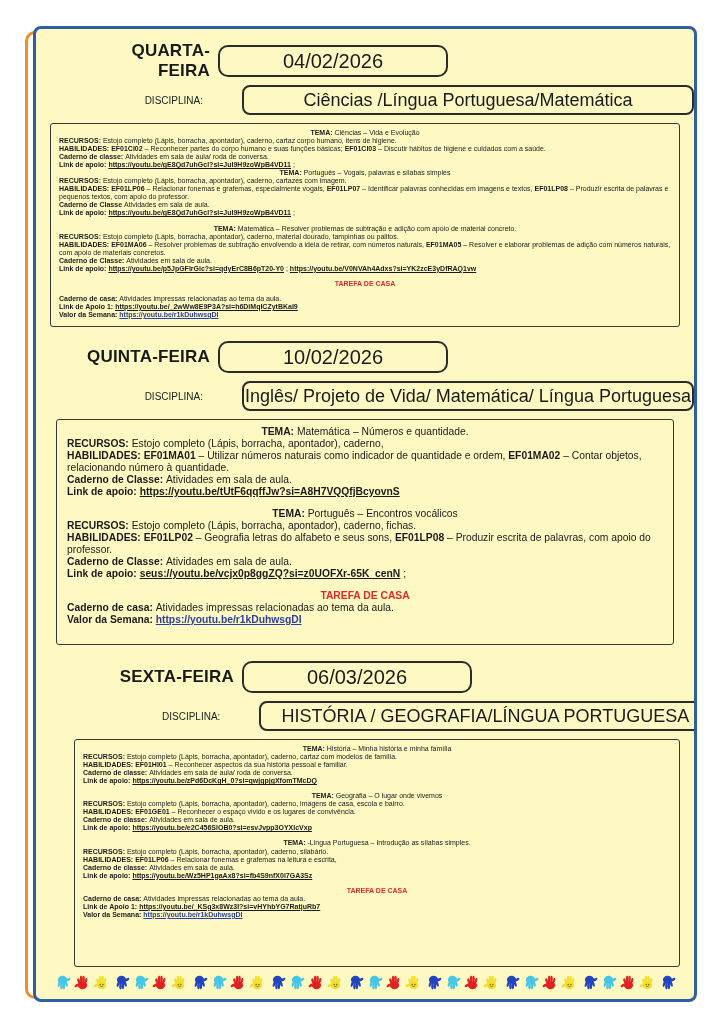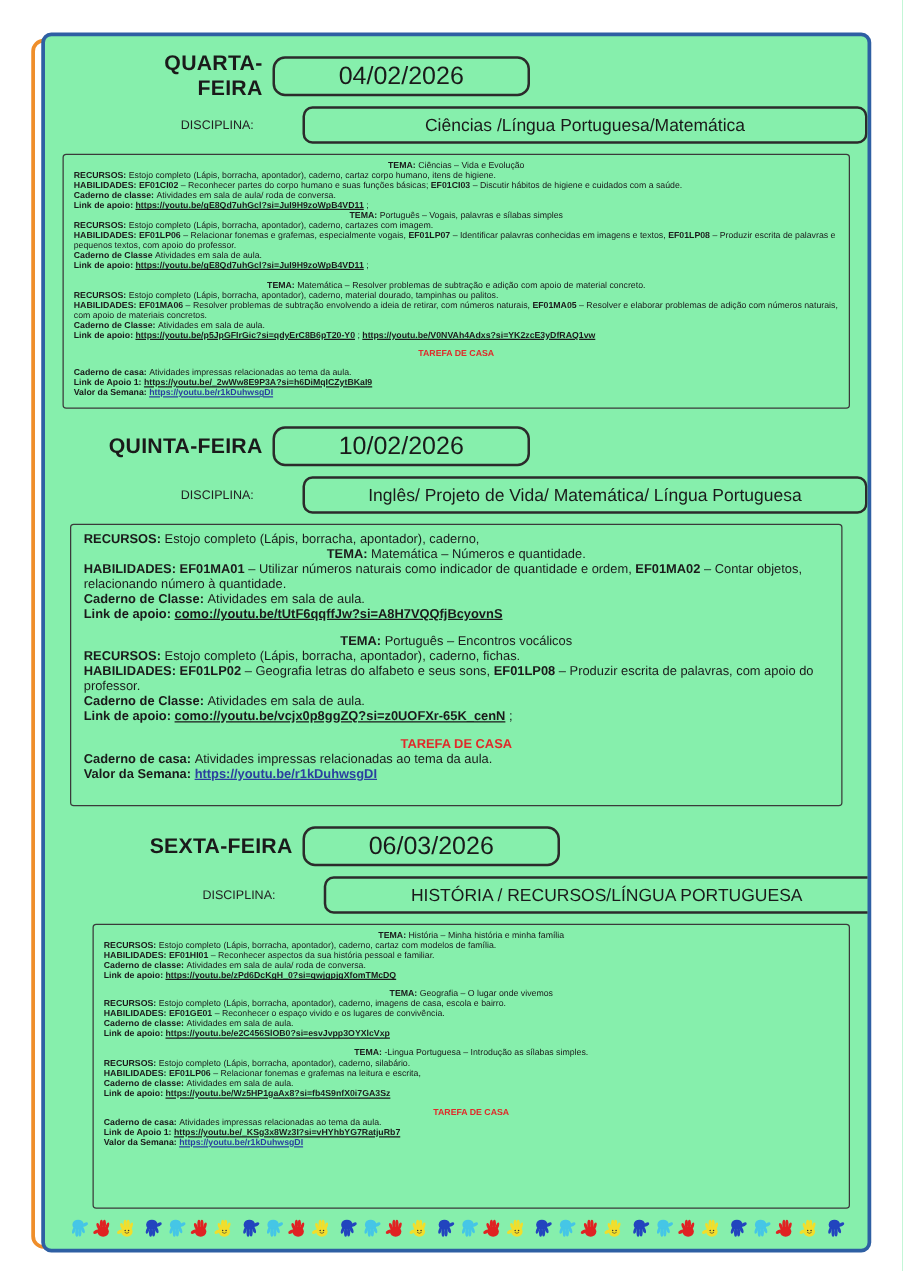--- a/index.html
+++ b/index.html
@@ -8,36 +8,36 @@
     width:722px; height:1023px; position:relative; background:#ffffff;
     font-family:"Liberation Sans", sans-serif; color:#1a1a1a;
   }
   
   .orange-frame {
     position:absolute; left:25px; top:31px; width:646px; height:968px;
     border:3px solid #EF8E2A; border-radius:10px;
   }
   .sheet {
     position:absolute; left:33px; top:26px; width:664px; height:976px;
-    border:3px solid #2E5FA3; border-radius:8px; background:#86efac;
+    border:3px solid #2E5FA3; border-radius:8px; background:#fef9c3;
     padding:16px 0 0 0; overflow:hidden;
   }
   
   .day-head { display:flex; align-items:center; margin:0 0 8px 46px; height:32px; }
   .day-name { width:136px; text-align:right; font-weight:bold; font-size:17px; letter-spacing:.2px; padding-right:8px; }
   .date-box {
-    width:206px; height:32px; border:2px solid #2b2b2b; border-radius:10px;
+    width:230px; height:32px; border:2px solid #2b2b2b; border-radius:10px;
     display:flex; align-items:center; justify-content:center; font-size:20px;
   }
   .disc-row { display:flex; align-items:center; margin:0 0 8px 102px; height:30px;gap:36px; }
   .disc-label { width:70px; text-align:right; font-size:10px; color:#222; margin-right:3px; }
   .disc-box {
     min-width:452px; height:30px; border:2px solid #2b2b2b; border-radius:8px;
     display:inline-flex; align-items:center; justify-content:center;
-    font-size:14px; padding:0 10px; white-space:nowrap;
+    font-size:18px; padding:0 10px; white-space:nowrap;
   }
   
   .details {
     border:1.5px solid #3a3a3a; border-radius:3px; margin:0 14px; padding:5px 8px;
     overflow:hidden;
   }
   .dense { font-size:7px; line-height:1.15; }
   .roomy { font-size:10.3px; line-height:1.16; margin:0 20px; padding:6px 10px; }
   .d0 { height:204px; }
   .d1 { height:226px; }
@@ -99,46 +99,46 @@
   <section class="sec-gap-1">
     <div class="day-head">
       <div class="day-name">QUINTA-FEIRA</div>
       <div class="date-box">10/02/2026</div>
     </div>
     <div class="disc-row">
       <div class="disc-label">DISCIPLINA:</div>
       <div class="disc-box">Inglês/ Projeto de Vida/ Matemática/ Língua Portuguesa</div>
     </div>
     <div class="details roomy d1">
+        <div class="ln center"><span class="b">TEMA: </span><span class="">Matemática – Números e quantidade.</span></div>
         <div class="ln"><span class="b">RECURSOS: </span><span class="">Estojo completo (Lápis, borracha, apontador), caderno,</span></div>
-        <div class="ln center"><span class="b">TEMA: </span><span class="">Matemática – Números e quantidade.</span></div>
         <div class="ln"><span class="b">HABILIDADES: </span><span class="b">EF01MA01</span><span class=""> – Utilizar números naturais como indicador de quantidade e ordem, </span><span class="b">EF01MA02</span><span class=""> – Contar objetos, relacionando número à quantidade.</span></div>
         <div class="ln"><span class="b">Caderno de Classe: </span><span class="">Atividades em sala de aula.</span></div>
-        <div class="ln"><span class="b">Link de apoio: </span><span class="b u">como://youtu.be/tUtF6qqffJw?si=A8H7VQQfjBcyovnS</span></div>
+        <div class="ln"><span class="b">Link de apoio: </span><span class="b u">https://youtu.be/tUtF6qqffJw?si=A8H7VQQfjBcyovnS</span></div>
         <div class="ln blank"></div>
         <div class="ln center"><span class="b">TEMA: </span><span class="">Português – Encontros vocálicos</span></div>
         <div class="ln"><span class="b">RECURSOS: </span><span class="">Estojo completo (Lápis, borracha, apontador), caderno, fichas.</span></div>
         <div class="ln"><span class="b">HABILIDADES: </span><span class="b">EF01LP02</span><span class=""> – Geografia letras do alfabeto e seus sons, </span><span class="b">EF01LP08</span><span class=""> – Produzir escrita de palavras, com apoio do professor.</span></div>
         <div class="ln"><span class="b">Caderno de Classe: </span><span class="">Atividades em sala de aula.</span></div>
-        <div class="ln"><span class="b">Link de apoio: </span><span class="b u">como://youtu.be/vcjx0p8ggZQ?si=z0UOFXr-65K_cenN</span><span class=""> ;</span></div>
+        <div class="ln"><span class="b">Link de apoio: </span><span class="b u">seus://youtu.be/vcjx0p8ggZQ?si=z0UOFXr-65K_cenN</span><span class=""> ;</span></div>
         <div class="ln blank"></div>
         <div class="ln center"><span class="b" style="color: rgb(224, 42, 42);">TAREFA DE CASA</span></div>
         <div class="ln"><span class="b">Caderno de casa: </span><span class="">Atividades impressas relacionadas ao tema da aula.</span></div>
         <div class="ln"><span class="b">Valor da Semana: </span><span class="b u" style="color: rgb(42, 63, 159);">https://youtu.be/r1kDuhwsgDI</span></div>
       </div>
   </section>
 
   <section class="sec-gap-2">
     <div class="day-head">
       <div class="day-name">SEXTA-FEIRA</div>
       <div class="date-box">06/03/2026</div>
     </div>
     <div class="disc-row">
       <div class="disc-label">DISCIPLINA:</div>
-      <div class="disc-box">HISTÓRIA / RECURSOS/LÍNGUA PORTUGUESA</div>
+      <div class="disc-box">HISTÓRIA / GEOGRAFIA/LÍNGUA PORTUGUESA</div>
     </div>
     <div class="details dense d2">
         <div class="ln center"><span class="b">TEMA: </span><span class="">História – Minha história e minha família</span></div>
         <div class="ln"><span class="b">RECURSOS: </span><span class="">Estojo completo (Lápis, borracha, apontador), caderno, cartaz com modelos de família.</span></div>
         <div class="ln"><span class="b">HABILIDADES: </span><span class="b">EF01HI01</span><span class=""> – Reconhecer aspectos da sua história pessoal e familiar.</span></div>
         <div class="ln"><span class="b">Caderno de classe: </span><span class="">Atividades em sala de aula/ roda de conversa.</span></div>
         <div class="ln"><span class="b">Link de apoio: </span><span class="b u">https://youtu.be/zPd6DcKgH_0?si=qwjgpjgXfomTMcDQ</span></div>
         <div class="ln blank"></div>
         <div class="ln center"><span class="b">TEMA: </span><span class="">Geografia – O lugar onde vivemos</span></div>
         <div class="ln"><span class="b">RECURSOS: </span><span class="">Estojo completo (Lápis, borracha, apontador), caderno, imagens de casa, escola e bairro.</span></div>

